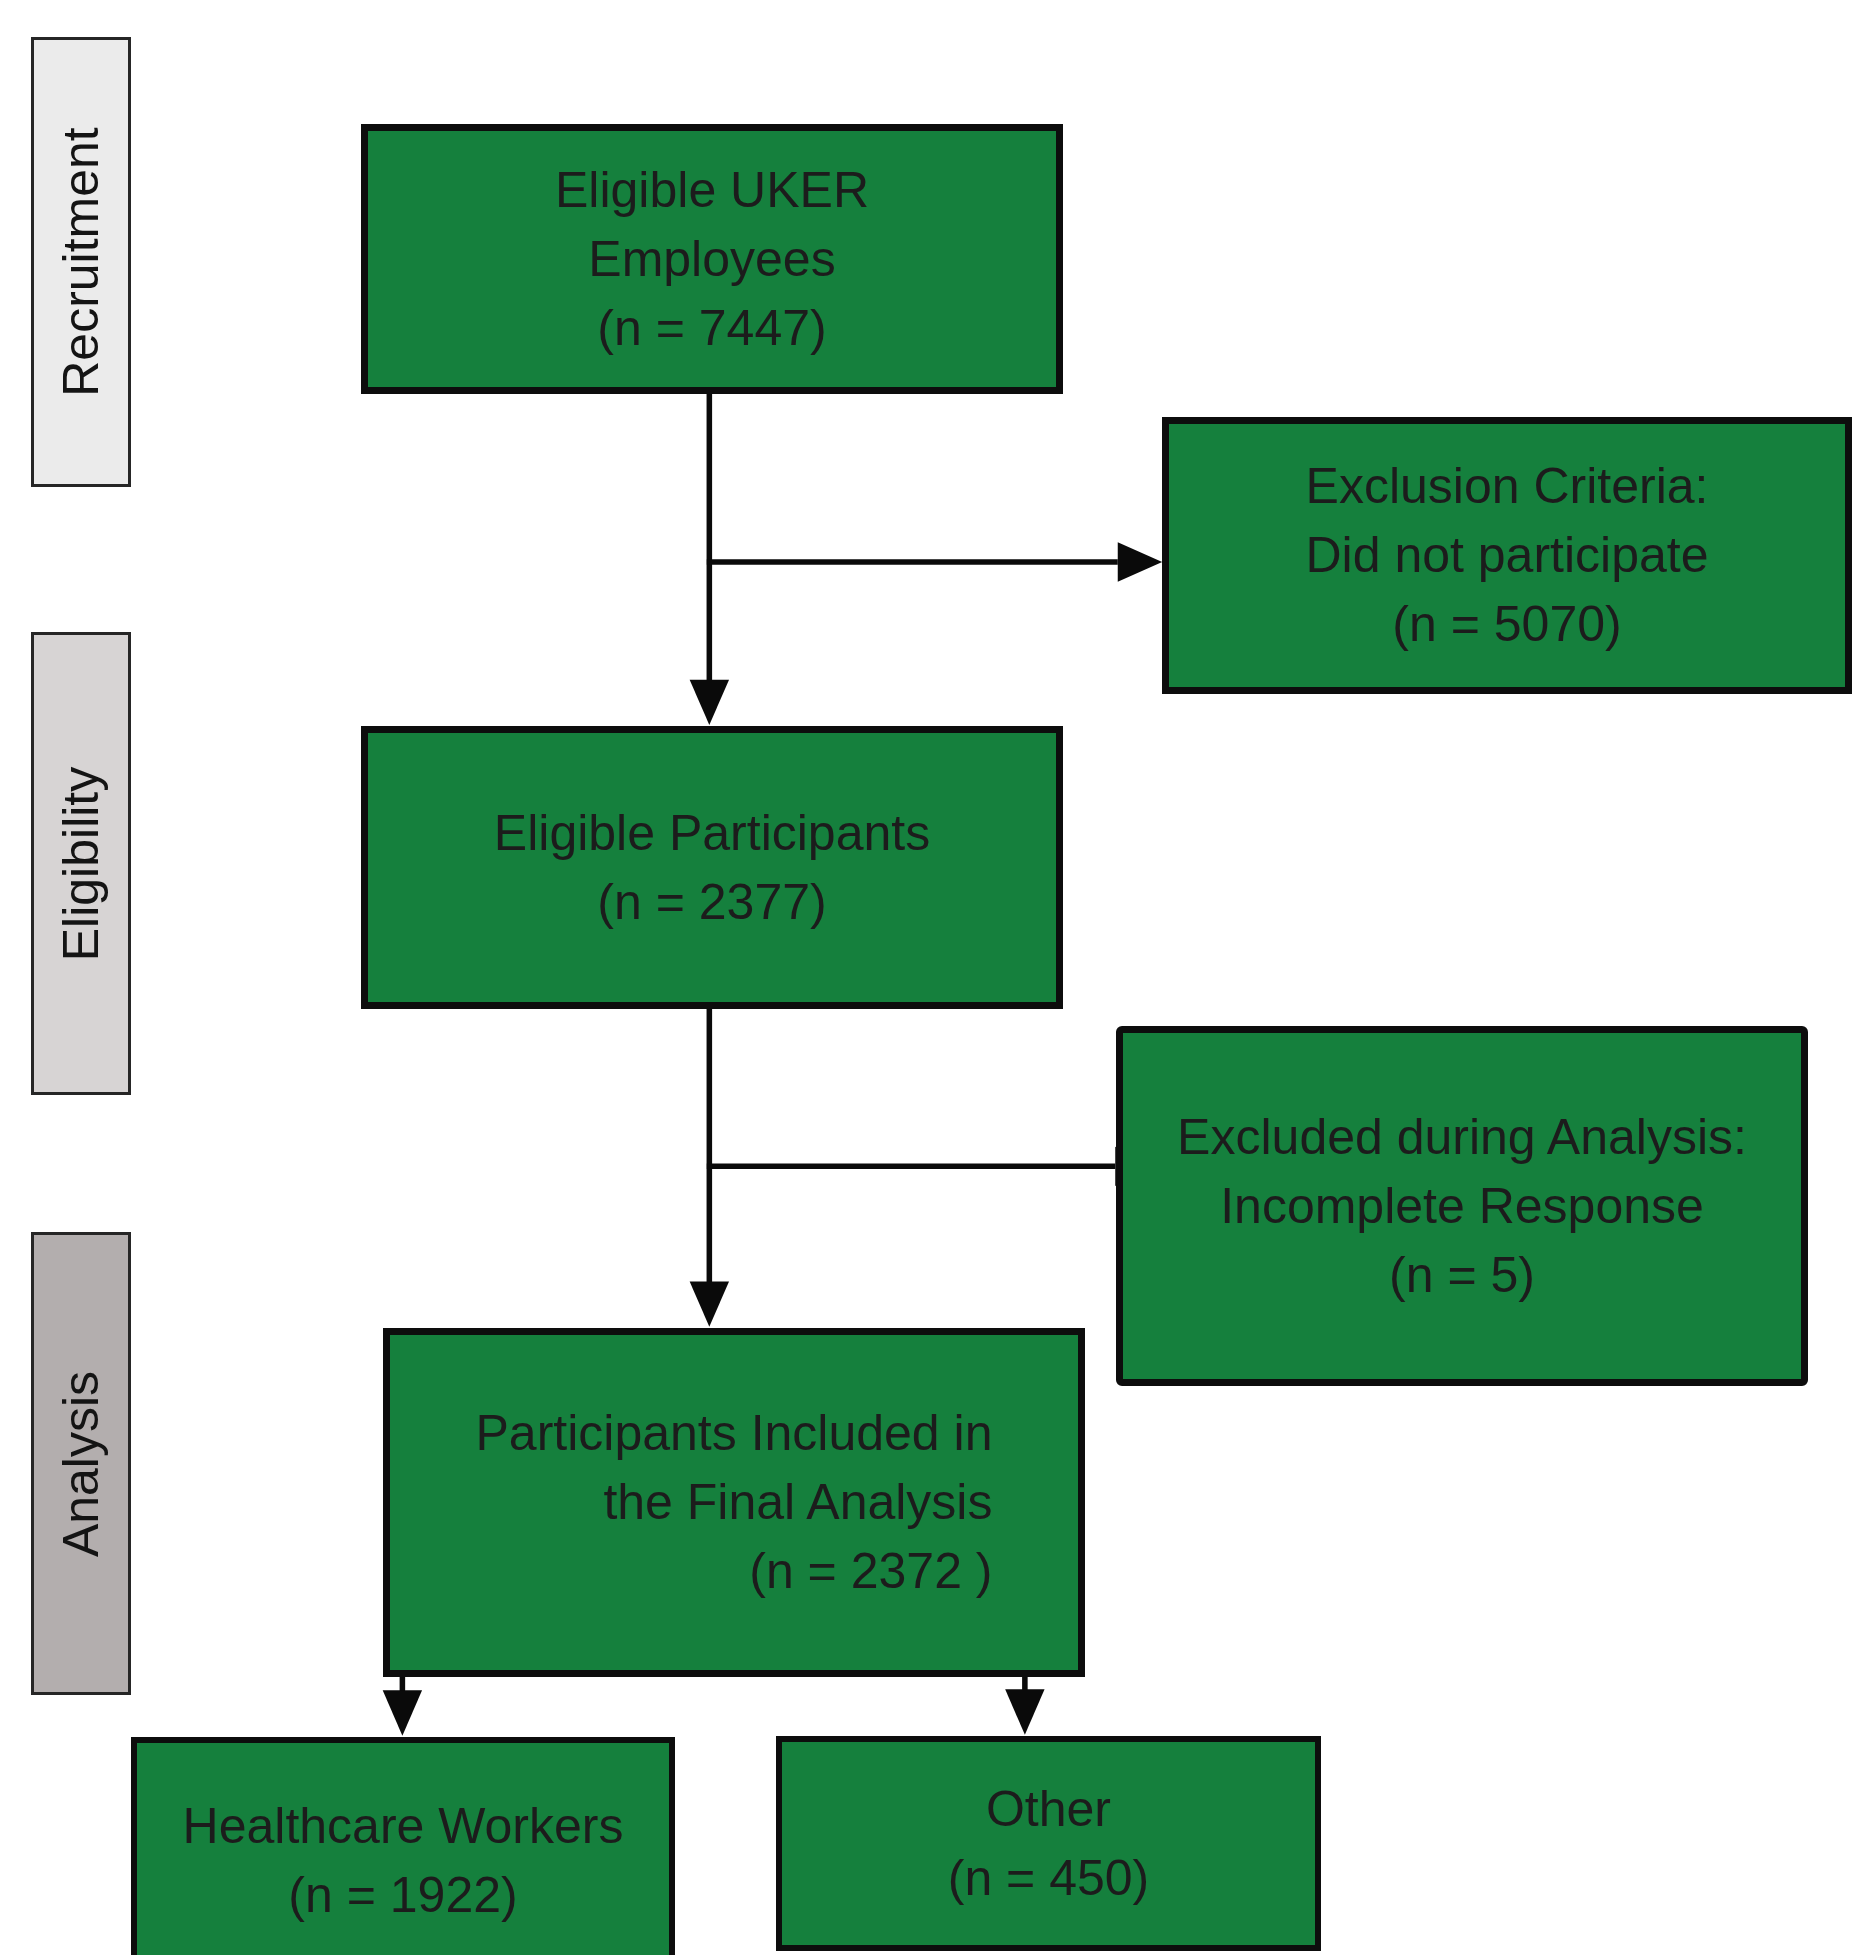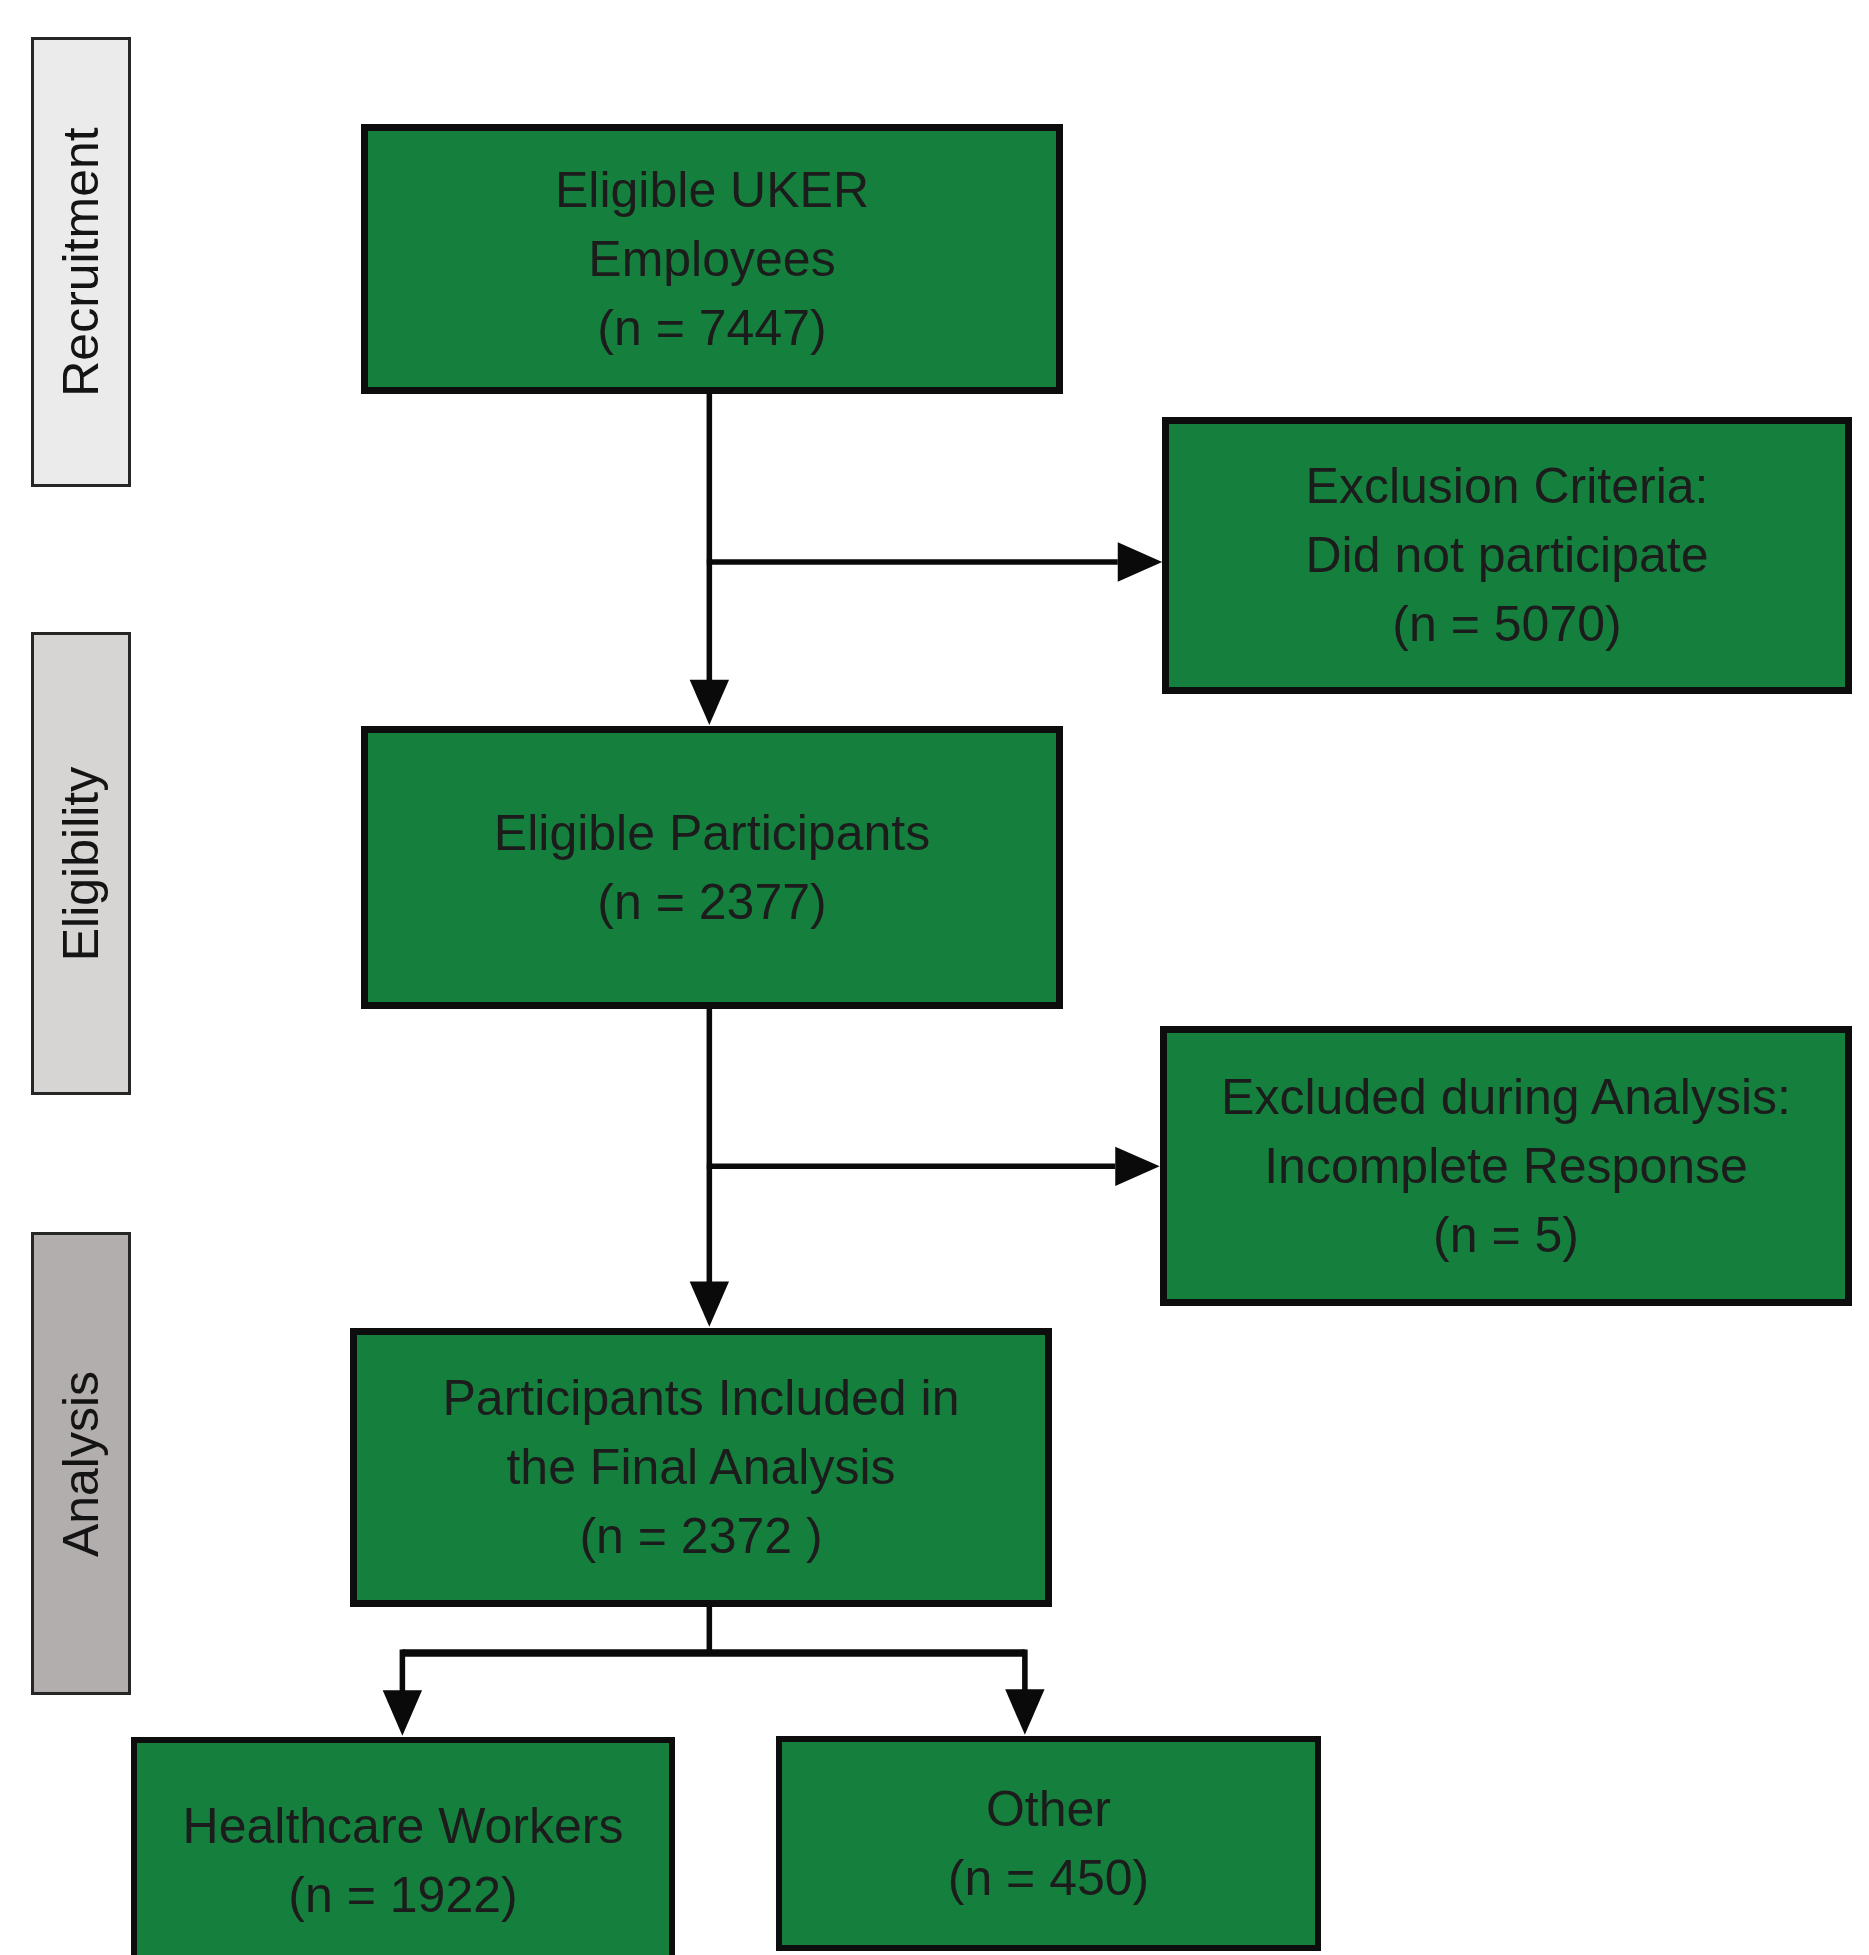--- a/index.html
+++ b/index.html
@@ -120,29 +120,29 @@
     </div>
   </div>
 
   <div class="node" style="left:361px; top:726px; width:702px; height:283px;">
     <div class="node-text">
       <span>Eligible Participants</span>
       <span>(n = 2377)</span>
     </div>
   </div>
 
-  <div class="node" style="left:1160px; top:1026px; width:692px; height:280px;">
+  <div class="node" style="left:1116px; top:1026px; width:692px; height:360px;border-radius:6px;">
     <div class="node-text">
       <span>Excluded during Analysis:</span>
       <span>Incomplete Response</span>
       <span>(n = 5)</span>
     </div>
   </div>
 
-  <div class="node" style="left:350px; top:1328px; width:702px; height:279px;">
+  <div class="node" style="left:383px; top:1328px; width:702px; height:349px;text-align:right;">
     <div class="node-text">
       <span>Participants Included in</span>
       <span>the Final Analysis</span>
       <span>(n = 2372 )</span>
     </div>
   </div>
 
   <div class="node" style="left:131px; top:1737px; width:544px; height:248px; border-width:6px;">
     <div class="node-text">
       <span>Healthcare Workers</span>

